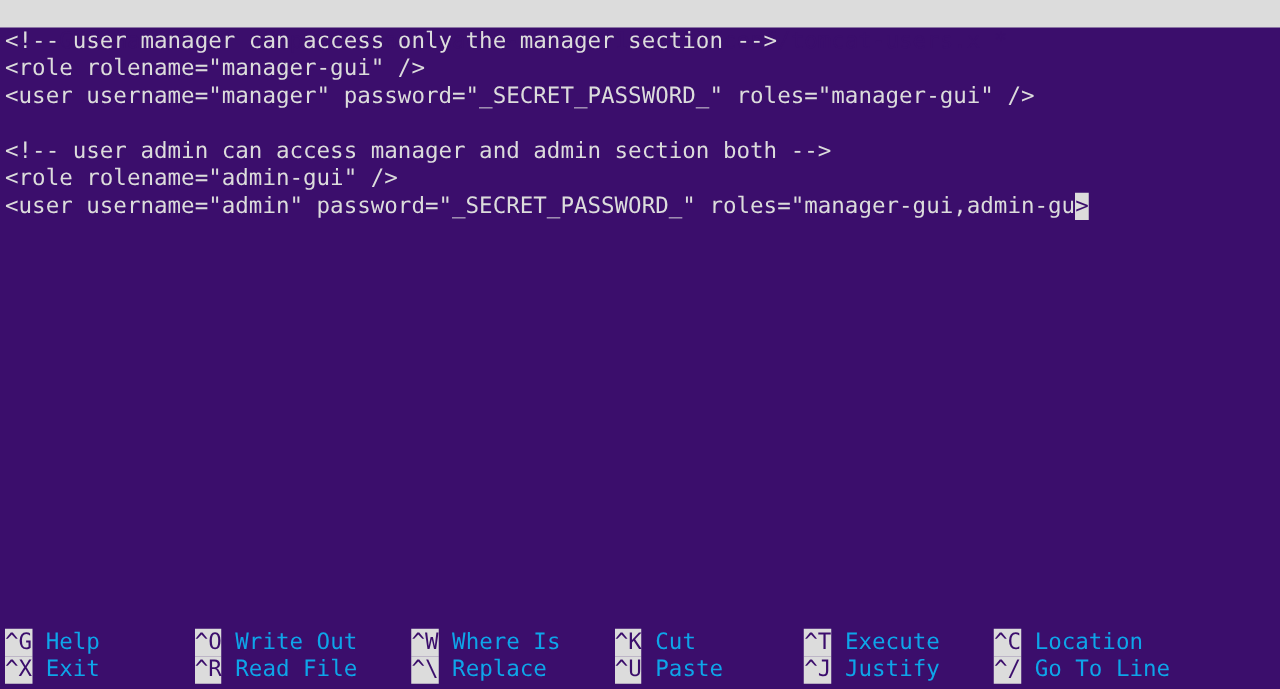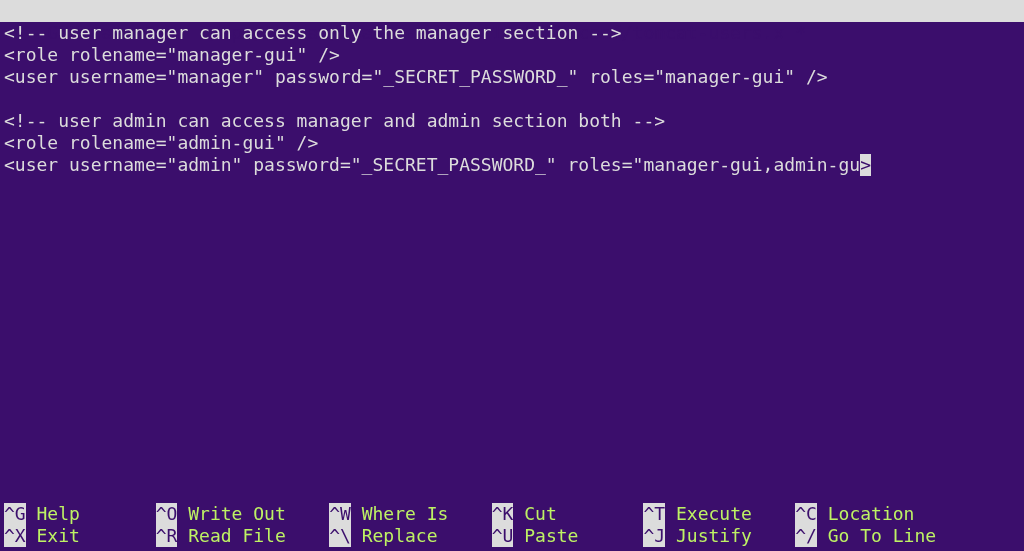--- a/index.html
+++ b/index.html
@@ -55,21 +55,21 @@
     display: flex;
     align-items: center;
     white-space: pre;
   }
   .key {
     background: #dcdcdc;
     color: #3b0e6c;
     display: inline-block;
   }
   .label {
-    color: #bef264;
+    color: #0ea5e9;
     display: inline-block;
   }
 </style>
 </head>
 <body>
 
 <div class="terminal">
   <div class="titlebar">
     <span>GNU nano 3.8</span><span>   </span><span>/opt/tomcat/apache-tomcat-10.1.13/conf/tomcat-users.x</span><span> </span><span>*</span>
   </div>

